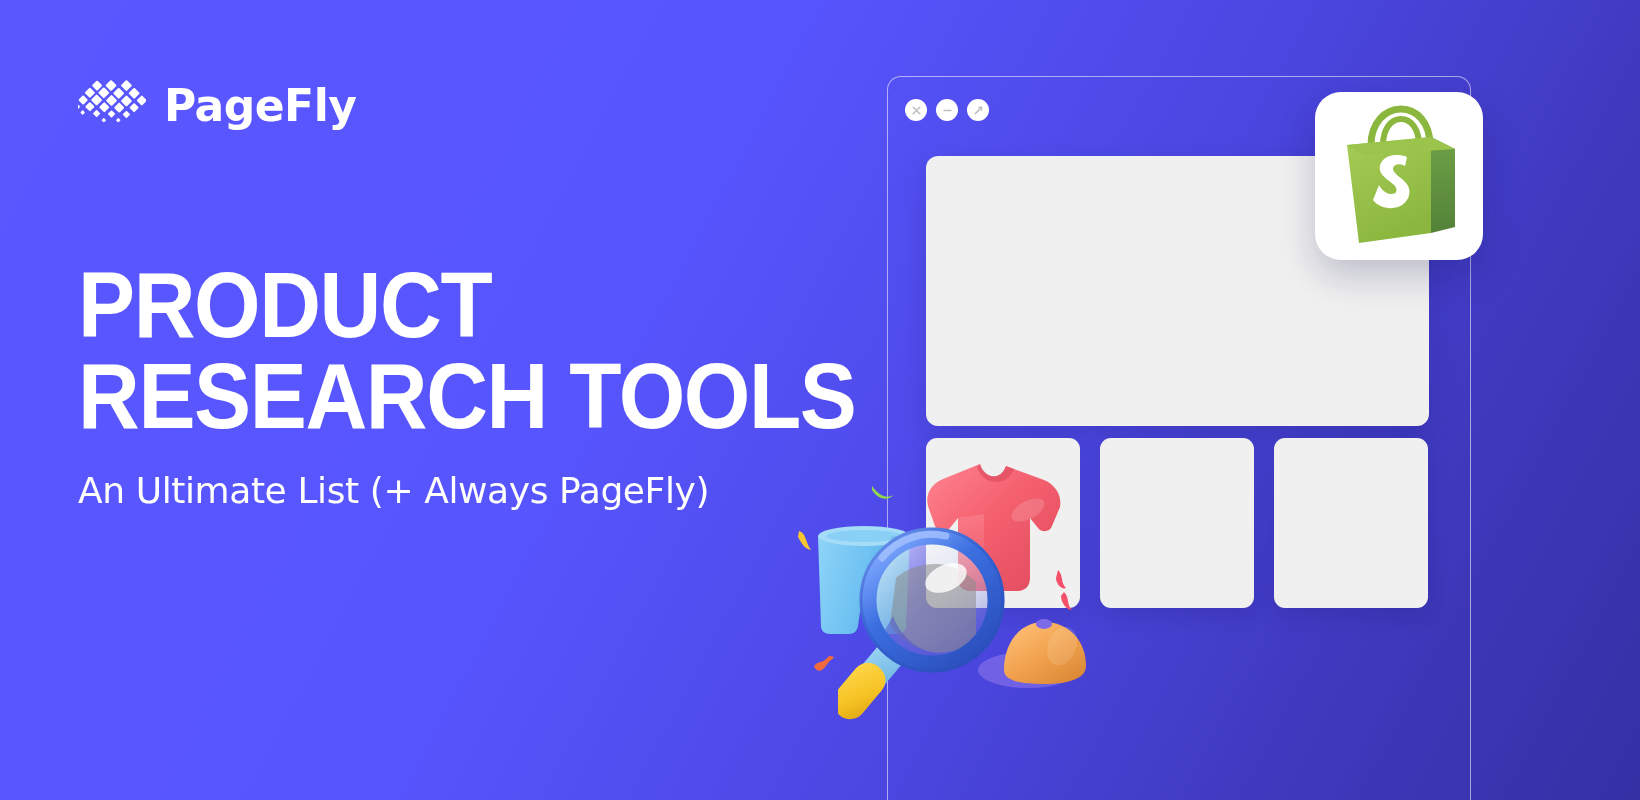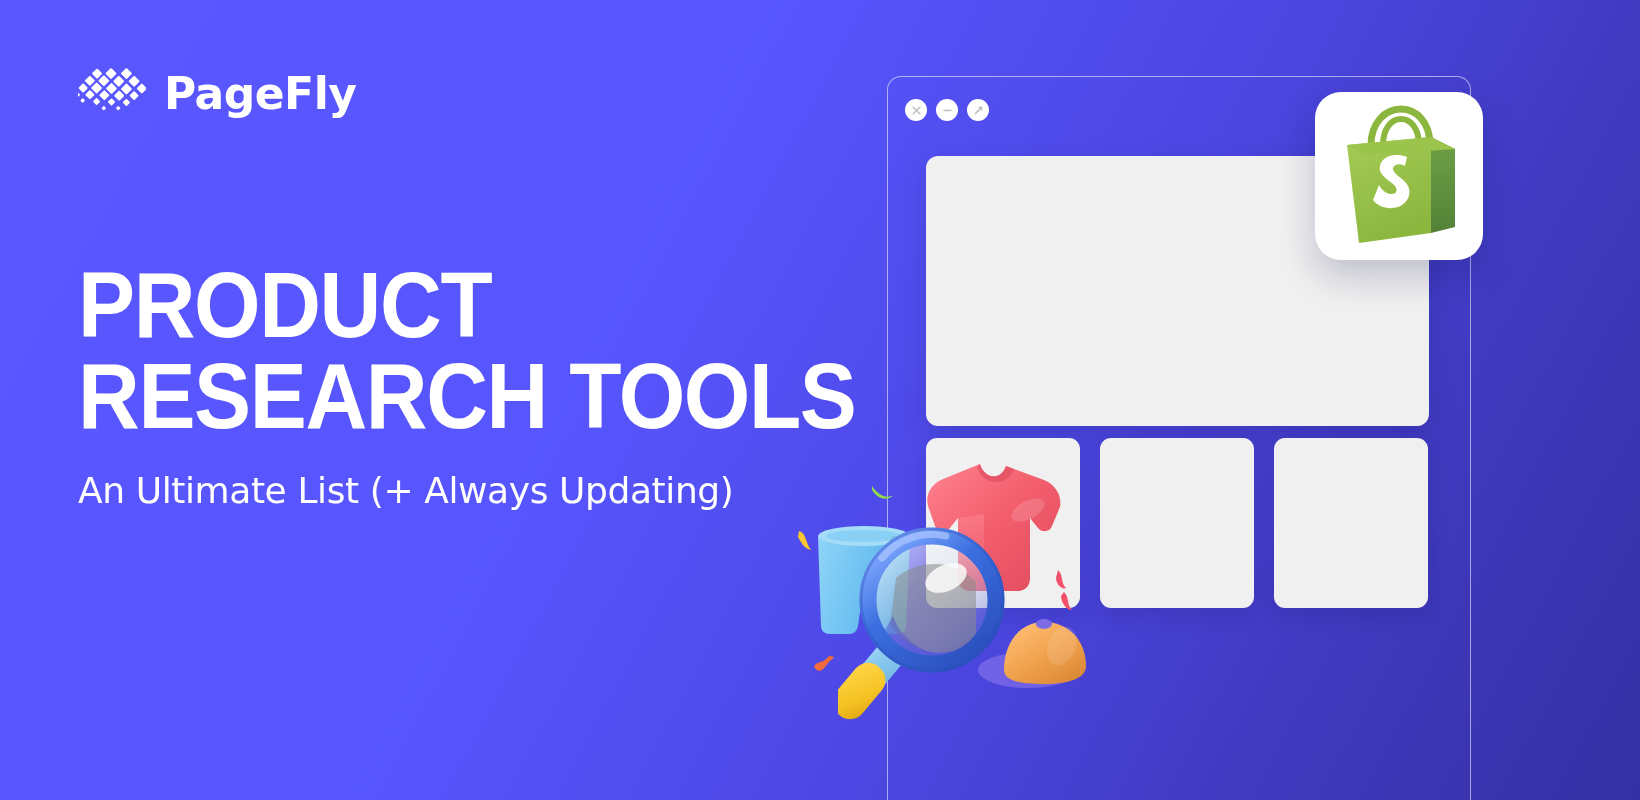--- a/index.html
+++ b/index.html
@@ -17,21 +17,21 @@
     width: 1640px;
     height: 800px;
     background: linear-gradient(118deg, #5A57FF 0%, #5755FE 38%, #4C47E2 62%, #3F39BE 82%, #3530A4 100%);
     overflow: hidden;
   }
 
   
   .brand {
     position: absolute;
     left: 78px;
-    top: 60px;
+    top: 72px;
     display: flex;
     align-items: center;
     gap: 18px;
   }
   .brand-mark { width: 68px; height: 68px; display: block; }
   .brand-name {
     font-size: 44px;
     font-weight: 700;
     color: #FFFFFF;
     letter-spacing: -0.5px;
@@ -198,21 +198,21 @@
       </svg>
     </span>
     <span class="brand-name">PageFly</span>
   </div>
 
   <div class="copy">
     <h1 class="headline">
       <span class="line">PRODUCT</span>
       <span class="line">RESEARCH TOOLS</span>
     </h1>
-    <p class="subhead">An Ultimate List (+ Always Updating)</p>
+    <p class="subhead">An Ultimate List (+ Always PageFly)</p>
   </div>
 
   <div class="browser">
 
     <div class="window-controls">
       <span class="wc-dot">
         <svg width="11" height="11" viewBox="0 0 11 11" aria-hidden="true">
           <path d="M2.2 2.2 L8.8 8.8 M8.8 2.2 L2.2 8.8" stroke="#BFBFBF" stroke-width="1.5" stroke-linecap="round"></path>
         </svg>
       </span>

